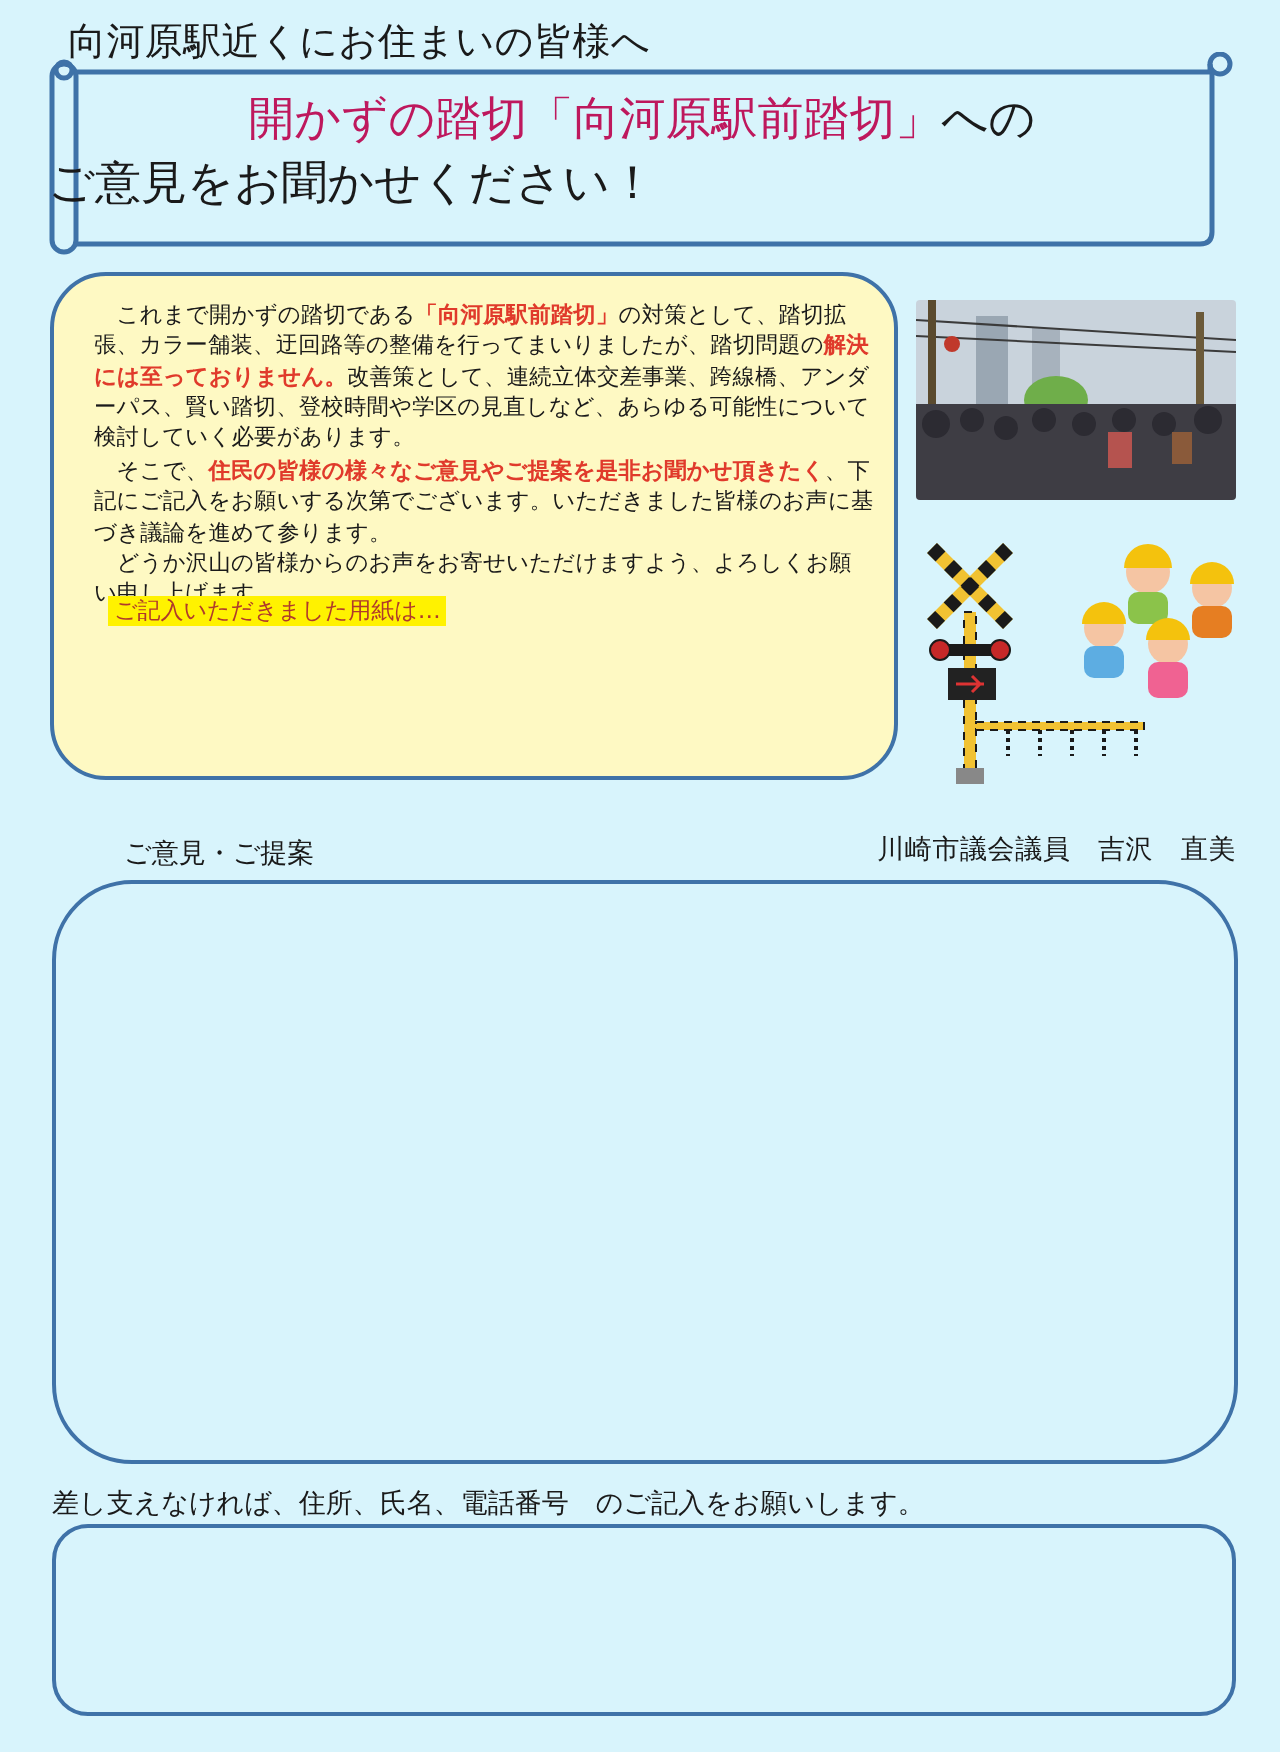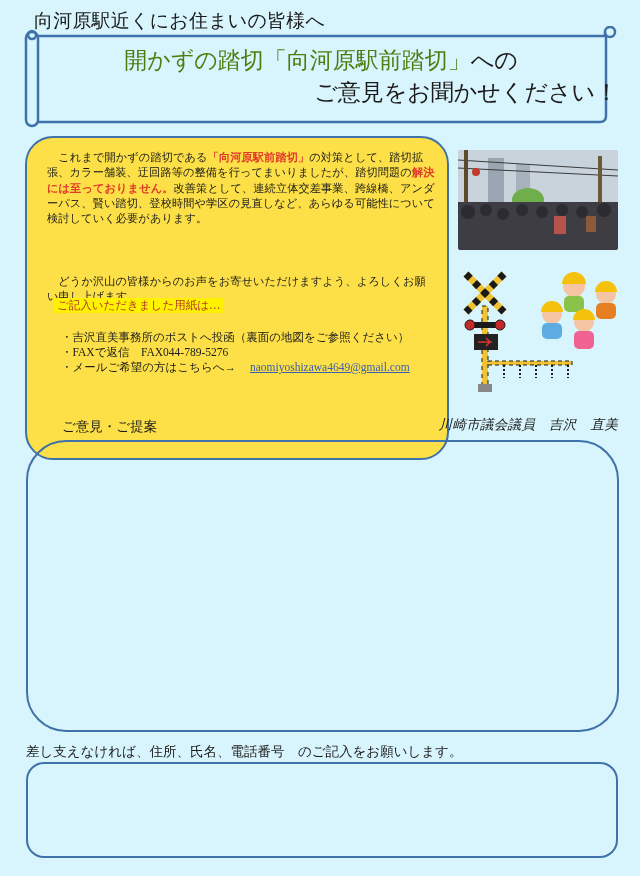--- a/index.html
+++ b/index.html
@@ -6,39 +6,39 @@
   body {
     width:640px; height:876px; background:#d8f4fc;
     position:relative; overflow:hidden;
     font-family:"DejaVu Sans", sans-serif; color:#1a1a1a;
   }
   .abs { position:absolute; }
   .salutation { left:34px; top:8px; font-size:19px; letter-spacing:0.2px; }
   .scroll { left:24px; top:26px; width:594px; height:104px; }
   .scroll svg { position:absolute; left:0; top:0; }
   .title { position:absolute; left:0; right:0; text-align:center; font-size:23px; line-height:32px; }
-  .red { color:#4d7c0f; }
+  .red { color:#be185d; }
   .bodybox {
-    left:25px; top:136px; width:424px; height:324px;
-    border:2.5px solid #3f72a8; border-radius:28px; background:#fde047;
+    left:25px; top:136px; width:424px; height:254px;
+    border:2.5px solid #3f72a8; border-radius:28px; background:#fef9c3;
     box-sizing:border-box;
   }
   .para { position:absolute; left:20px; width:390px; font-size:11.2px; line-height:15.3px; letter-spacing:0.1px; }
   .p1 { top:12px; }
   .p2 { top:90px; }
   .p3 { top:136px; }
   .bold-red { color:#e03a2b; font-weight:bold; }
   .highlight { position:absolute; left:27px; top:160px; background:#fff200; font-size:11.5px; padding:0 3px; color:#b03a2b; line-height:15px; }
   .bullets { position:absolute; left:34px; top:192px; font-size:11.5px; line-height:15px; font-family:"Liberation Serif", serif; }
   .bullets div { white-space:nowrap; }
   .email { color:#3a5fb0; text-decoration:underline; margin-left:14px; font-family:"Liberation Serif", serif; }
   .photo { left:458px; top:150px; width:160px; height:100px; overflow:hidden; border-radius:2px; }
   .illus { left:456px; top:266px; width:180px; height:128px; }
   .label-opinion { left:34px; top:418px; font-size:13.5px;margin-left:28px; }
-  .label-author { right:22px; top:416px; font-size:13.5px; letter-spacing:0.3px;font-style:italic; }
+  .label-author { right:22px; top:416px; font-size:13.5px; letter-spacing:0.3px; }
   .opinion-box {
     left:26px; top:440px; width:593px; height:292px;
     border:2.5px solid #3f72a8; border-radius:40px; box-sizing:border-box; background:transparent;
   }
   .label-contact { left:26px; top:743px; font-size:13.5px;text-align:right; }
   .contact-box {
     left:26px; top:762px; width:592px; height:96px;
     border:2.5px solid #3f72a8; border-radius:18px; box-sizing:border-box; background:transparent;
   }
 </style>
@@ -56,34 +56,32 @@
       <rect x="2" y="6" width="12" height="94" rx="6"></rect>
       <circle cx="8" cy="9" r="4"></circle>
 
       <circle cx="586" cy="6" r="5"></circle>
       <path d="M581 6 V10"></path>
     </g>
   </svg>
   <div class="title l1" style="position:absolute;top:18px;left:0;right:0;text-align:center;font-size:23px;">
     <span class="red">開かずの踏切「向河原駅前踏切」</span><span>への</span>
   </div>
-  <div class="title l2" style="position:absolute;top:50px;left:0;right:0;text-align:right;font-size:23px;">ご意見をお聞かせください！</div>
+  <div class="title l2" style="position:absolute;top:50px;left:0;right:0;text-align:left;font-size:23px;">ご意見をお聞かせください！</div>
 </div>
 
 <div class="abs bodybox">
   <div class="para p1">
     <span>　これまで開かずの踏切である</span><span class="bold-red">「向河原駅前踏切」</span><span>の対策として、踏切拡張、カラー舗装、迂回路等の整備を行ってまいりましたが、踏切問題の</span><span class="bold-red">解決には至っておりません。</span><span>改善策として、連続立体交差事業、跨線橋、アンダーパス、賢い踏切、登校時間や学区の見直しなど、あらゆる可能性について検討していく必要があります。</span>
   </div>
+  <div class="para p2">
+    <span>　そこで、</span><span class="bold-red">住民の皆様の様々なご意見やご提案を是非お聞かせ頂きたく</span><span>、下記にご記入をお願いする次第でございます。いただきました皆様のお声に基づき議論を進めて参ります。</span>
+  </div>
   <div class="para p3">　どうか沢山の皆様からのお声をお寄せいただけますよう、よろしくお願い申し上げます。</div>
   <div class="highlight">ご記入いただきました用紙は…</div>
-  <div class="bullets">
-    <div>・吉沢直美事務所のポストへ投函（裏面の地図をご参照ください）</div>
-    <div>・FAXで返信　FAX044-789-5276</div>
-    <div><span>・メールご希望の方はこちらへ→</span><a class="email">naomiyoshizawa4649@gmail.com</a></div>
-  </div>
 </div>
 
 <div class="abs photo">
   <svg width="160" height="100" viewBox="0 0 160 100">
     <rect width="160" height="100" fill="#c9d3dc"></rect>
     <rect x="30" y="8" width="16" height="48" fill="#9aa7b3"></rect>
     <rect x="58" y="14" width="14" height="40" fill="#a7b2bd"></rect>
     <g stroke="#3b3b3b" stroke-width="1">
         <line x1="0" y1="10" x2="160" y2="20"></line>
         <line x1="0" y1="18" x2="160" y2="26"></line>

